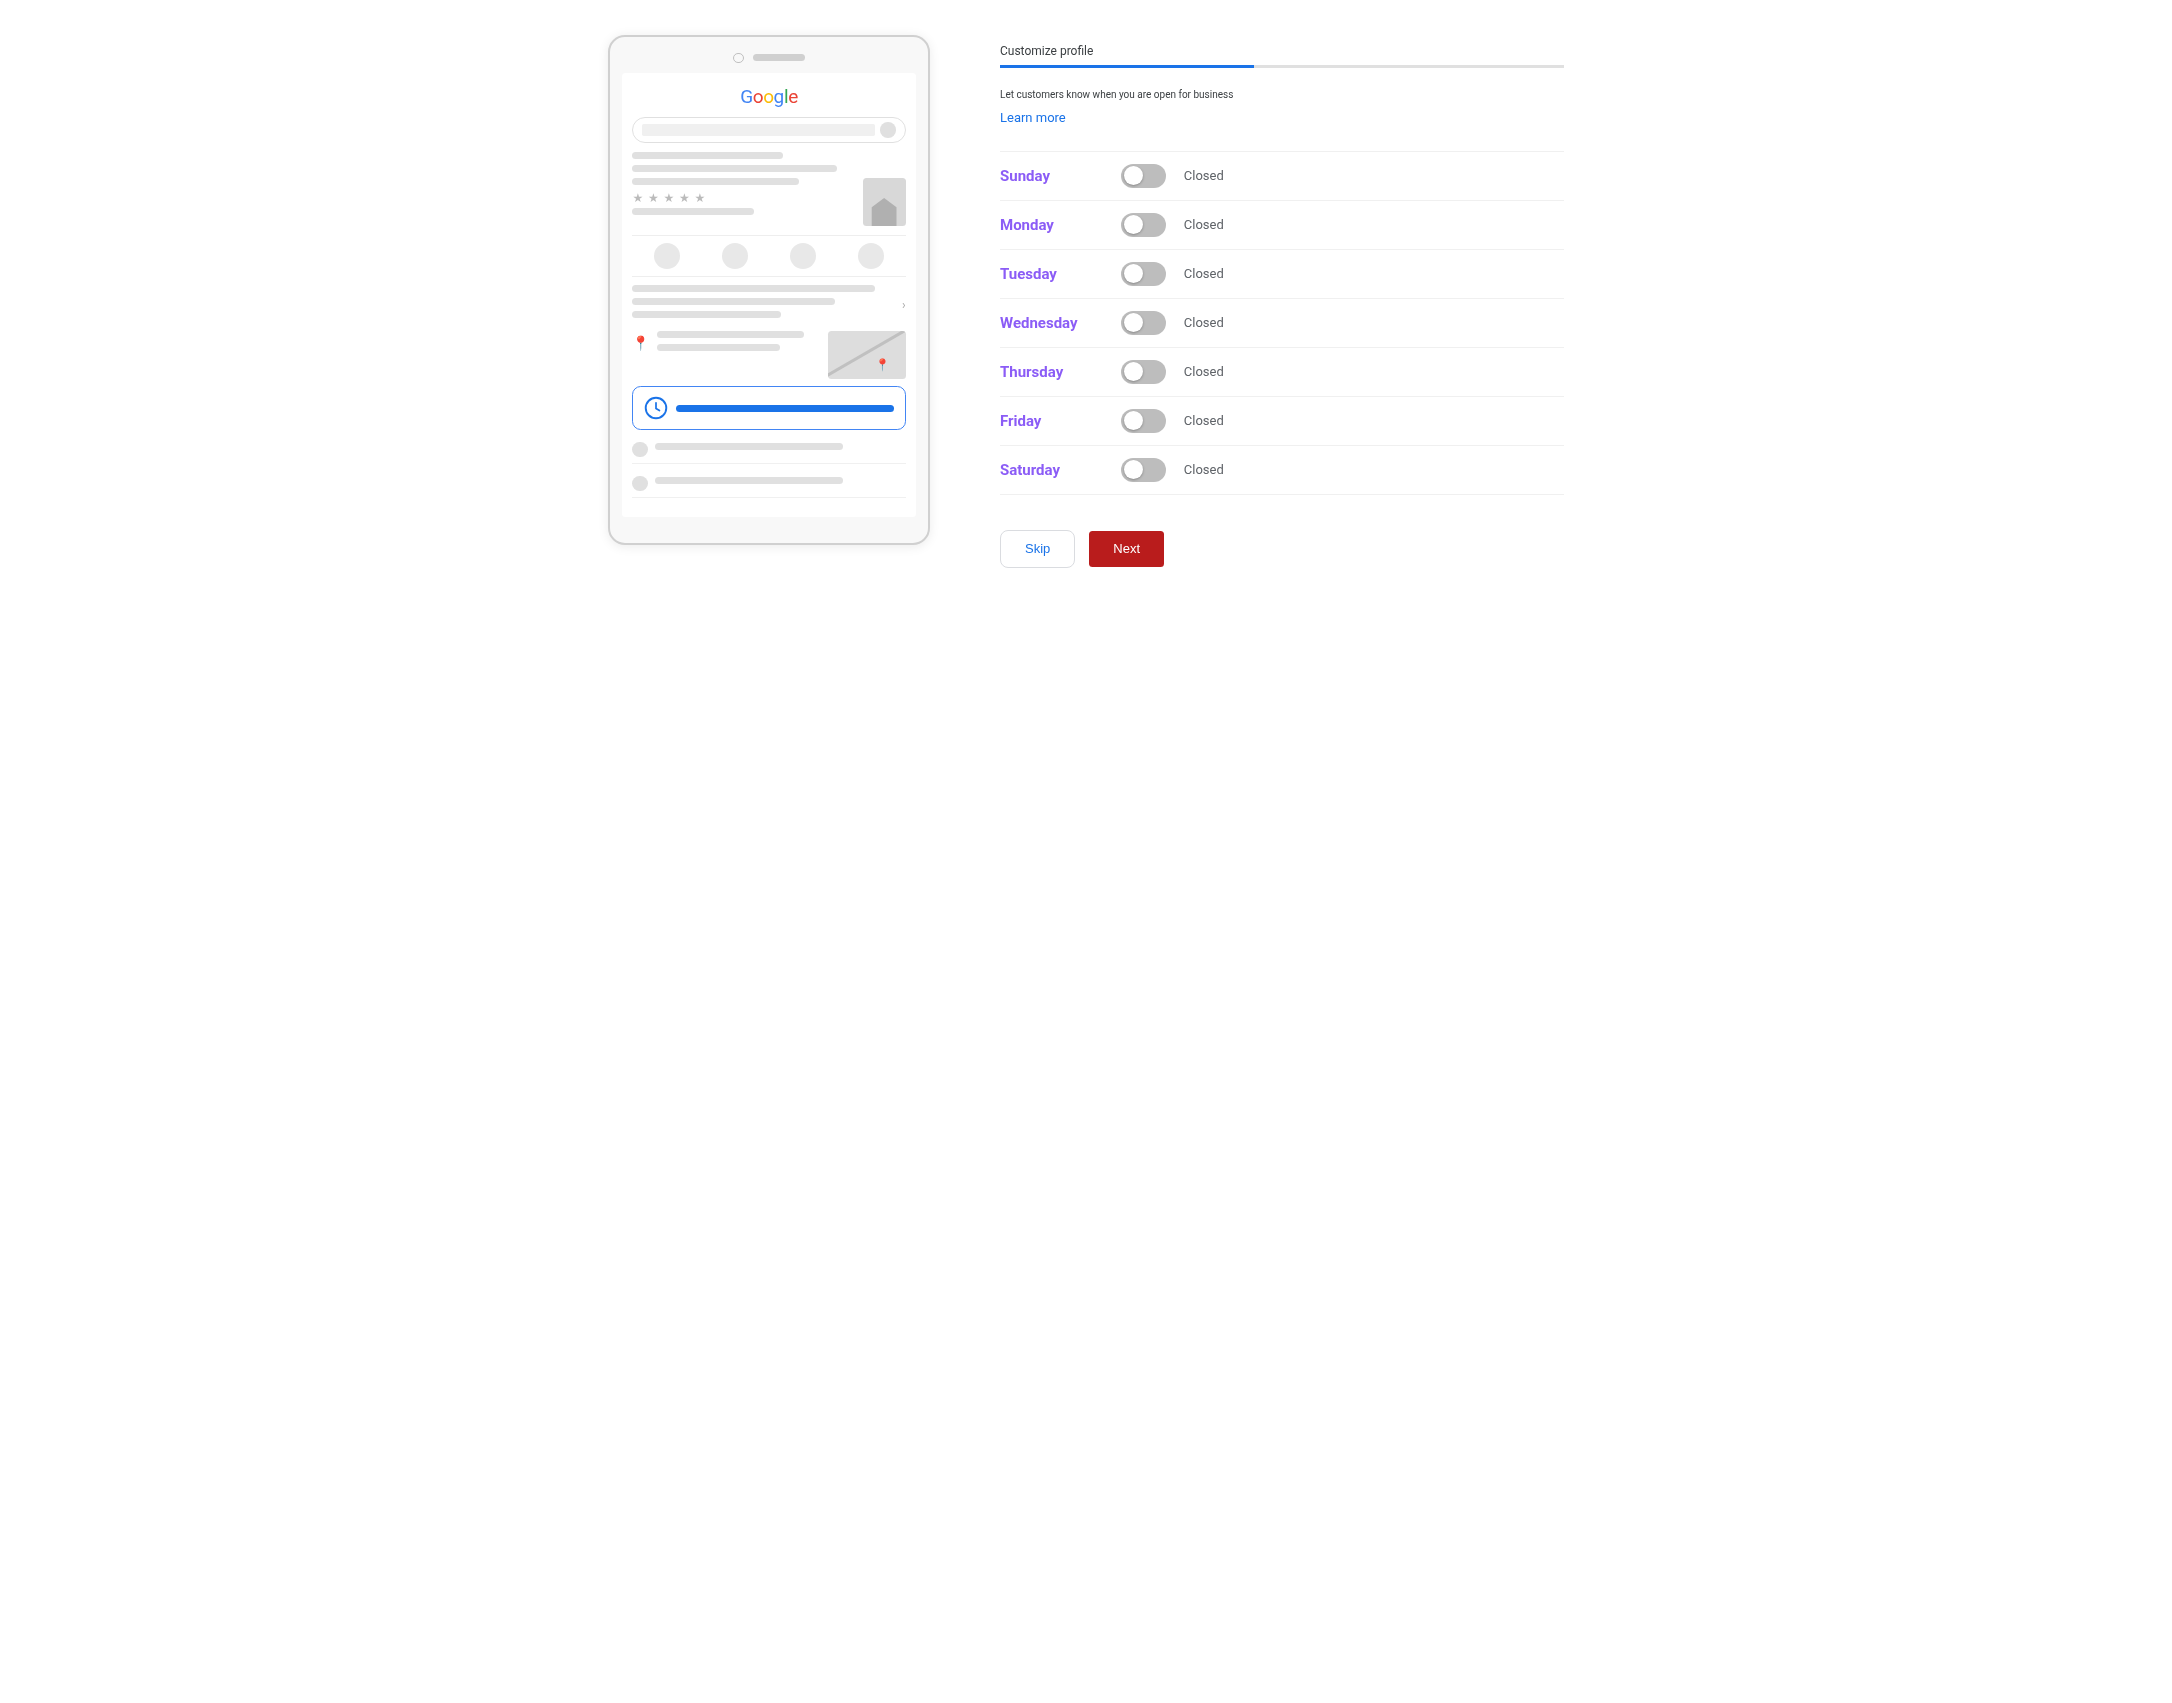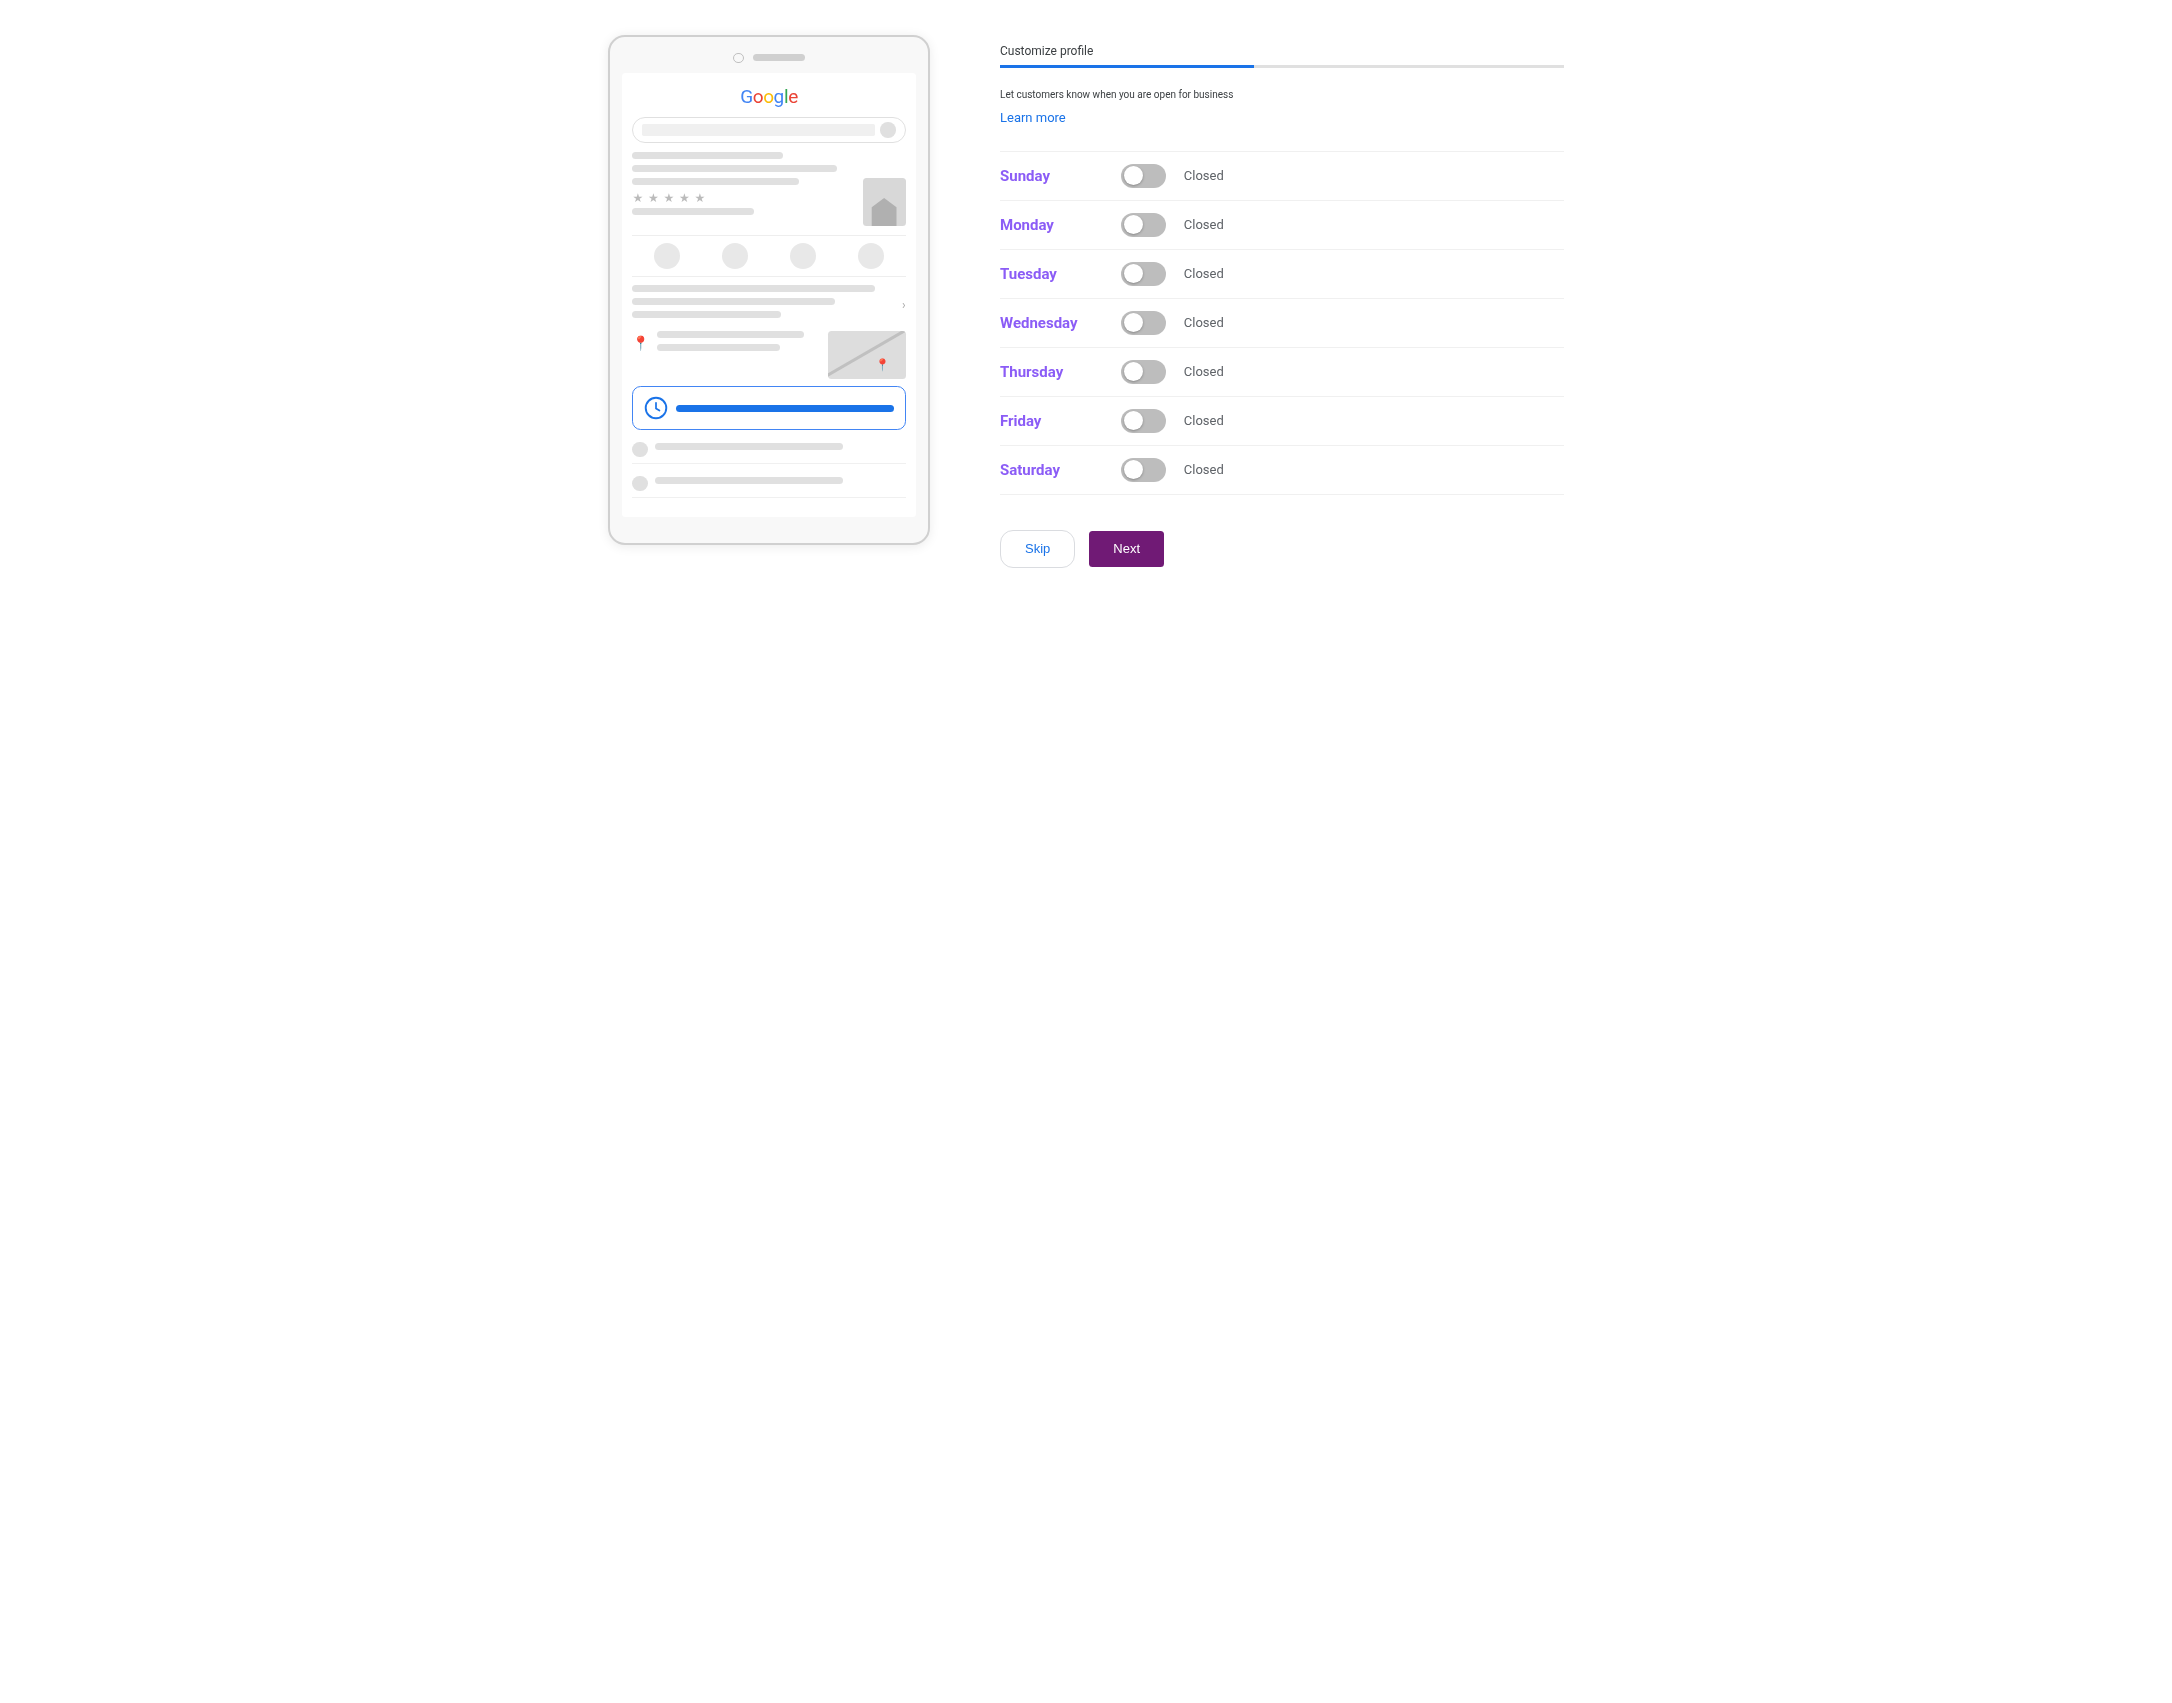--- a/index.html
+++ b/index.html
@@ -332,29 +332,29 @@
       display: flex;
       gap: 14px;
       align-items: center;
     }
     .btn-skip {
       font-size: 13px;
       font-weight: 500;
       color: #1a73e8;
       background: #fff;
       border: 1.3px solid #dadce0;
-      border-radius: 13px;
+      border-radius: 8px;
       padding: 10.4px 24px;
       cursor: pointer;
     }
     .btn-next {
       font-size: 13px;
       font-weight: 500;
       color: #fff;
-      background: #701a75;
+      background: #b91c1c;
       border: none;
       border-radius: 3.5px;
       padding: 10.4px 24px;
       cursor: pointer;
     }
   </style>
 </head>
 <body>
 
 <div class="container">

